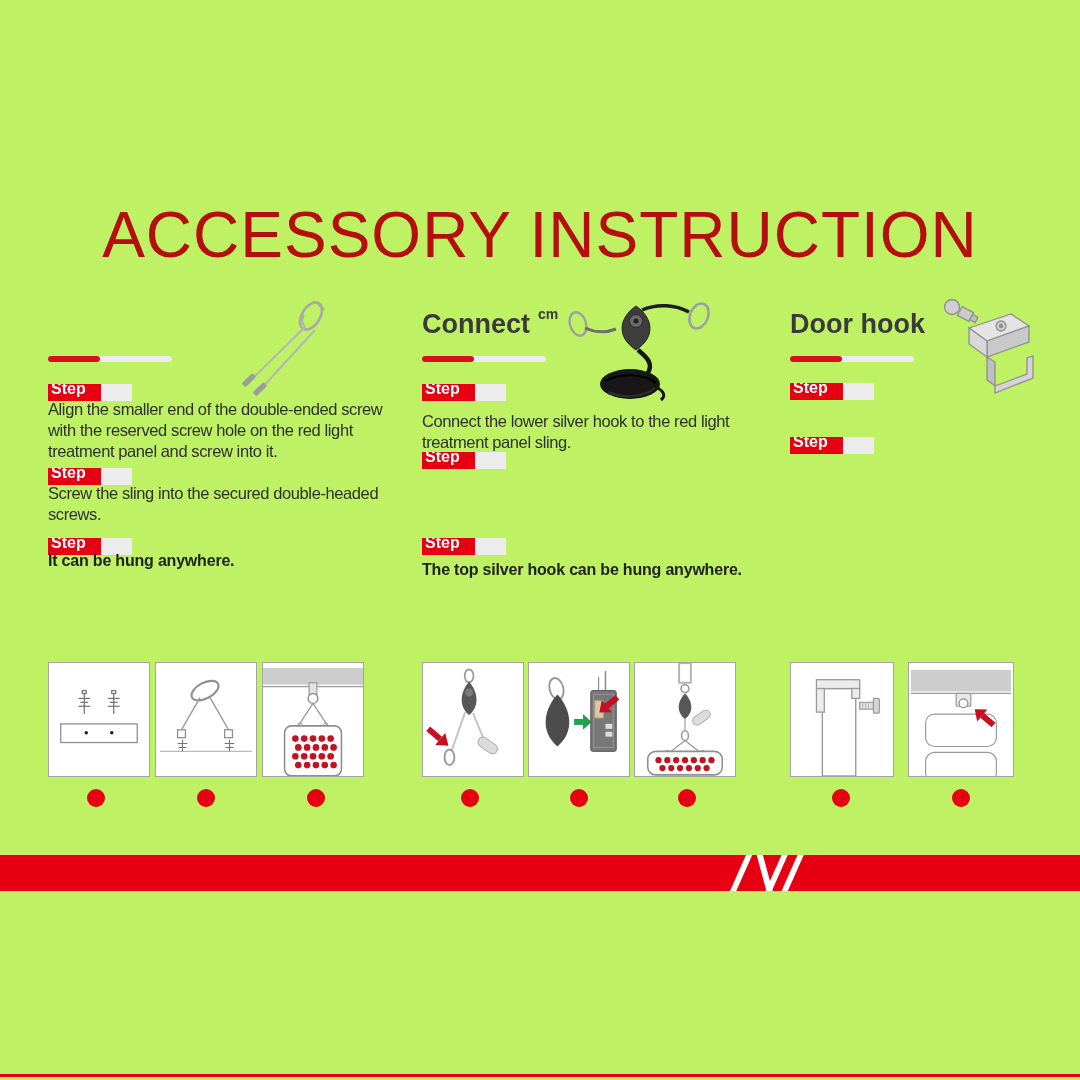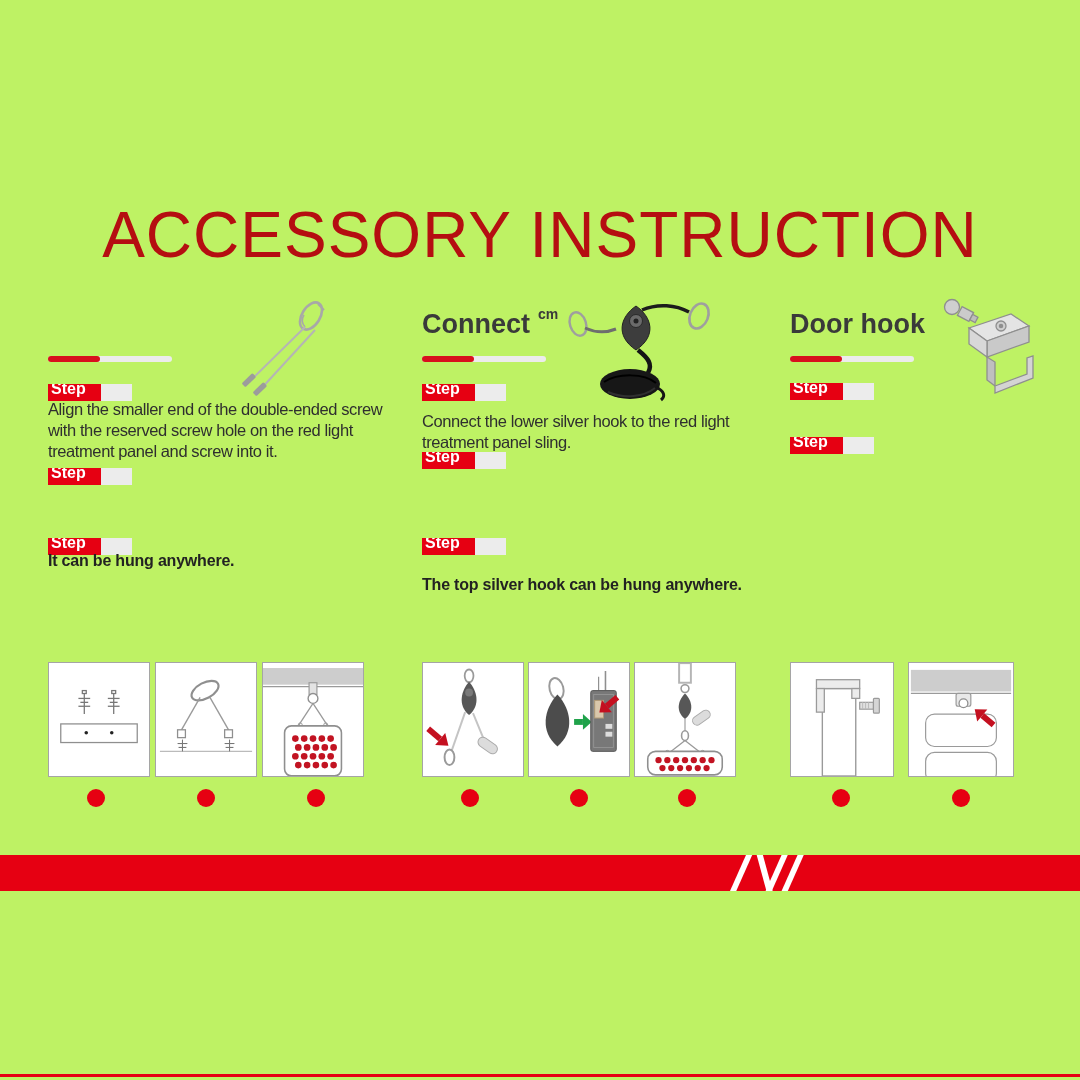--- a/index.html
+++ b/index.html
@@ -49,20 +49,21 @@
         <span class="g"></span>
     </div>
     <div class="stext" style="top:399px;width:350px">Align the smaller end of the double-ended screw with the reserved screw hole on the red light treatment panel and screw into it.</div>
 
     <div class="badge" style="top:468px">
       <span class="r">
           <span>Step</span>
         </span>
         <span class="g"></span>
     </div>
+    <div class="stext" style="top:483px;width:350px">Screw the sling into the secured double-headed screws.</div>
 
     <div class="badge" style="top:538px">
       <span class="r">
           <span>Step</span>
         </span>
         <span class="g"></span>
     </div>
     <div class="semph" style="top:552px">It can be hung anywhere.</div>
   </div>
 
@@ -88,21 +89,21 @@
         </span>
         <span class="g"></span>
     </div>
 
     <div class="badge" style="top:538px">
       <span class="r">
           <span>Step</span>
         </span>
         <span class="g"></span>
     </div>
-    <div class="semph" style="top:576px">The top silver hook can be hung anywhere.</div>
+    <div class="semph" style="top:561px">The top silver hook can be hung anywhere.</div>
   </div>
 
   <div class="col col3">
     <div class="col-head">
       <span>Door hook</span><sup></sup>
     </div>
     <div class="ubar">
         <i></i>
       </div>
 

